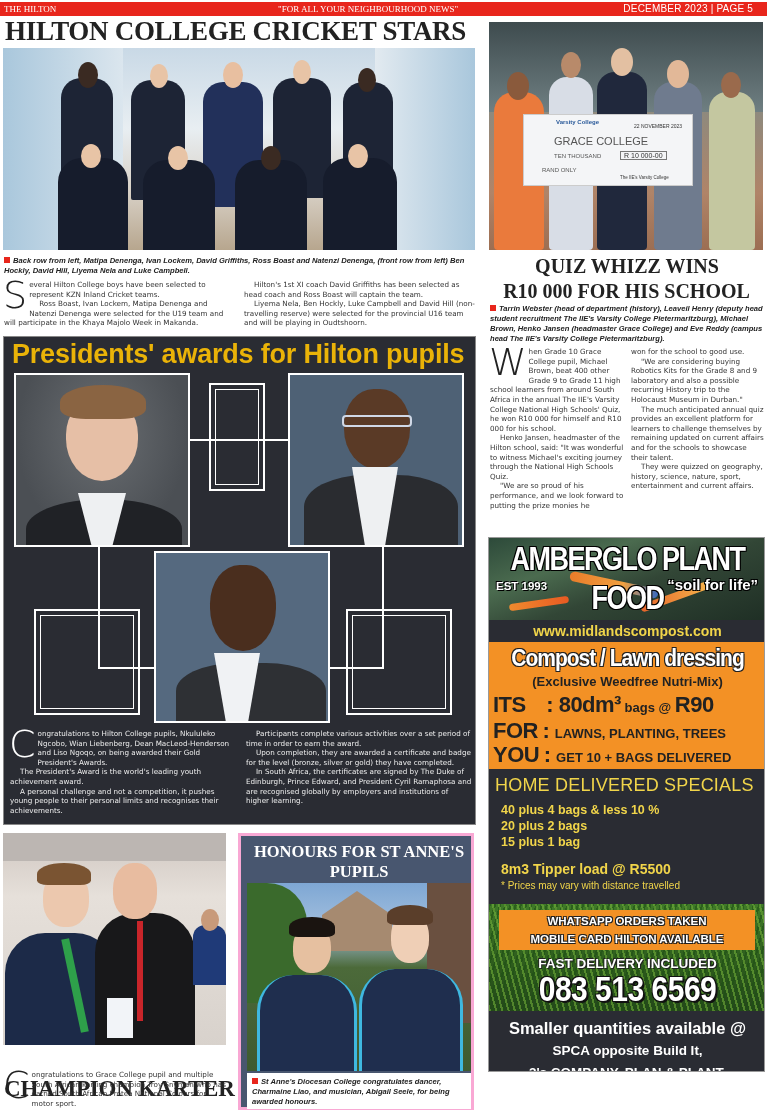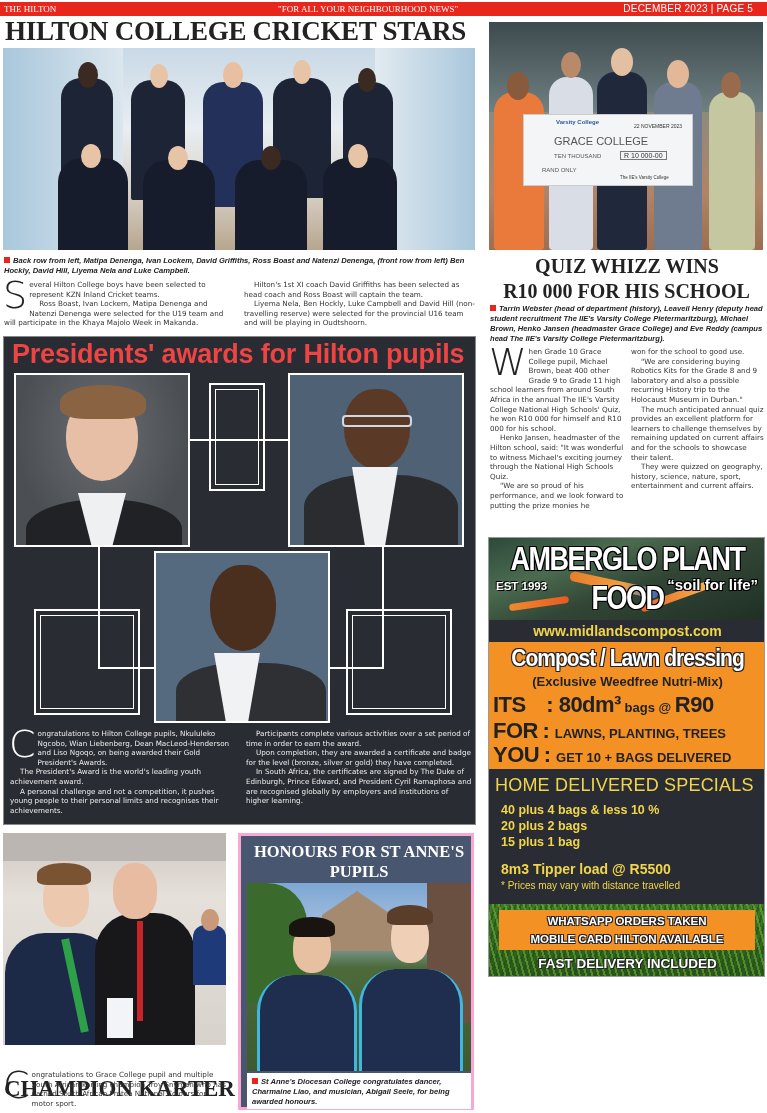--- a/index.html
+++ b/index.html
@@ -16,35 +16,35 @@
   .photo { position: absolute; overflow: hidden; }
   .cap { font-family: "Liberation Sans", sans-serif; font-style: italic; font-weight: bold; font-size: 7.6px; line-height: 10px; color: #222; }
   .cap .sq { display: inline-block; width: 6px; height: 6px; background: #e8261c; margin-right: 3px; vertical-align: 0px; }
   .body { font-family: "DejaVu Sans", sans-serif; font-size: 7.2px; line-height: 9.6px; color: #333; text-align: left; }
   .body p { text-indent: 10px; }
   .body p.first { text-indent: 0; }
   .dropcap { float: left; font-family: "DejaVu Sans", sans-serif; font-weight: 200; font-size: 38px; line-height: 30px; margin: 0 2px 0 -1px; color: #222; }
 
   
   .pres { position: absolute; left: 3px; top: 336px; width: 473px; height: 489px; background: #2a2c33; border: 1px solid #888; }
-  .pres-title { position: absolute; left: 8px; top: 2px; font-family: "Liberation Sans", sans-serif; font-weight: bold; font-size: 27px; color: #ef4444; letter-spacing: -0.2px; }
+  .pres-title { position: absolute; left: 8px; top: 2px; font-family: "Liberation Sans", sans-serif; font-weight: bold; font-size: 27px; color: #eab308; letter-spacing: -0.2px; }
   .frame { position: absolute; border: 2px solid #fff; }
   .frame2 { position: absolute; border: 2px solid #fff; }
   .frame2::after { content: ""; position: absolute; left: 4px; top: 4px; right: 4px; bottom: 4px; border: 1px solid #fff; }
   .line { position: absolute; background: #fff; }
   .pres .body { color: #eee; }
   .pres .dropcap { color: #fff; }
 
   
   .honours { position: absolute; left: 238px; top: 833px; width: 236px; height: 277px; background: #48566f; border: 3px solid #f9a8d4; }
   .honours-title { position: absolute; left: 0; top: 6px; width: 236px; text-align: center; font-family: "Liberation Serif", serif; font-weight: bold; font-size: 16.5px; line-height: 20px; color: #fff; }
   .honours-cap { position: absolute; left: 6px; top: 237px; width: 224px; height: 36px; background: #fff; padding: 4px 5px; }
 
   
-  .ad { position: absolute; left: 488px; top: 537px; width: 277px; height: 440px; border: 1px solid #999; overflow: hidden; background: #c4b5fd; font-family: "Liberation Sans", sans-serif; }
+  .ad { position: absolute; left: 488px; top: 537px; width: 277px; height: 535px; border: 1px solid #999; overflow: hidden; background: #c4b5fd; font-family: "Liberation Sans", sans-serif; }
   .ad-top { position: absolute; left: 0; top: 0; width: 277px; height: 82px; background: linear-gradient(160deg, #2d4a3a 0%, #4b6b4f 30%, #324636 55%, #1f2f25 100%); overflow: hidden; }
   .ad-top .bird1 { position: absolute; left: 80px; top: 42px; width: 90px; height: 10px; background: linear-gradient(90deg, #e97c2a, #f0a040 60%, #3a6bc0); transform: rotate(12deg); border-radius: 6px; }
   .ad-top .bird2 { position: absolute; left: 150px; top: 55px; width: 70px; height: 8px; background: linear-gradient(90deg, #e6642a, #f6b24a); transform: rotate(-20deg); border-radius: 6px; }
   .ad-top .bird3 { position: absolute; left: 20px; top: 62px; width: 60px; height: 7px; background: linear-gradient(90deg, #ef8a2e, #e85a22); transform: rotate(-8deg); border-radius: 6px; }
   .ad-brand { position: absolute; left: 0; top: 2px; width: 277px; text-align: center; font-family: "Liberation Sans", sans-serif; font-weight: bold; font-size: 27px; color: #fff; letter-spacing: -1.5px; transform: scaleY(1.25); transform-origin: top; text-shadow: 1px 1px 0 #000, -1px -1px 0 #000, 1px -1px 0 #000, -1px 1px 0 #000; }
   .ad-est { position: absolute; left: 7px; top: 42px; font-weight: bold; font-size: 11.5px; color: #fff; text-shadow: 1px 1px 0 #000, -1px -1px 0 #000; }
   .ad-slogan { position: absolute; right: 8px; top: 38px; font-weight: bold; font-size: 15px; color: #fff; text-shadow: 1px 1px 0 #000, -1px -1px 0 #000, 1px -1px 0 #000, -1px 1px 0 #000; }
   .ad-url { position: absolute; left: 0; top: 82px; width: 277px; height: 22px; background: #2a2c33; color: #f1d54a; font-weight: bold; font-size: 14px; line-height: 22px; text-align: center; }
   .ad-orange { position: absolute; left: 0; top: 104px; width: 277px; height: 127px; background: #f39125; }
   .ad-compost { position: absolute; left: 0; top: 2px; width: 277px; text-align: center; font-weight: bold; font-size: 21px; color: #fff; letter-spacing: -1px; transform: scaleY(1.15); transform-origin: top; text-shadow: 1px 1px 0 #222, -1px -1px 0 #222, 1px -1px 0 #222, -1px 1px 0 #222; }

